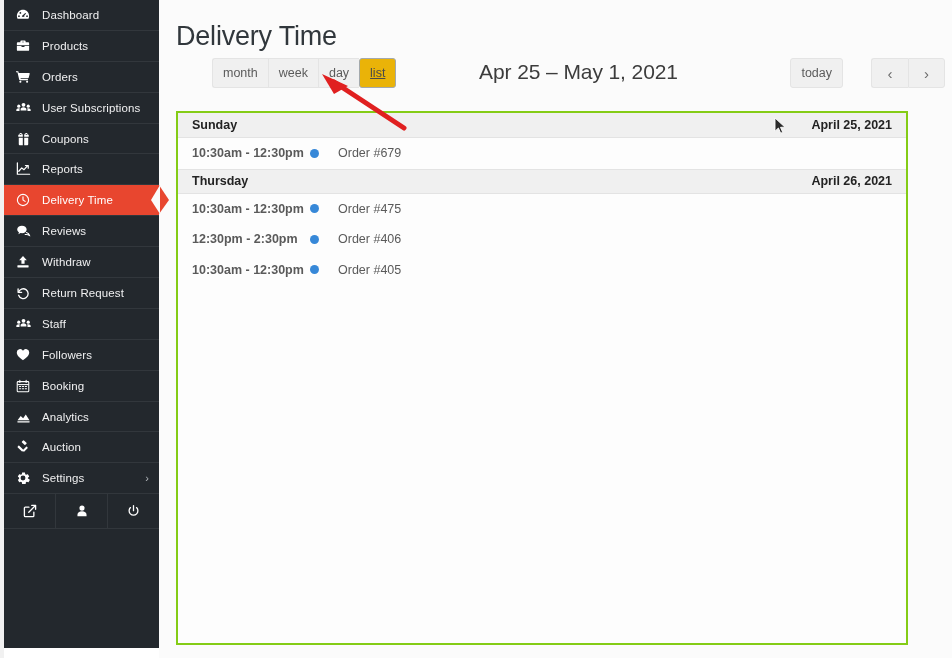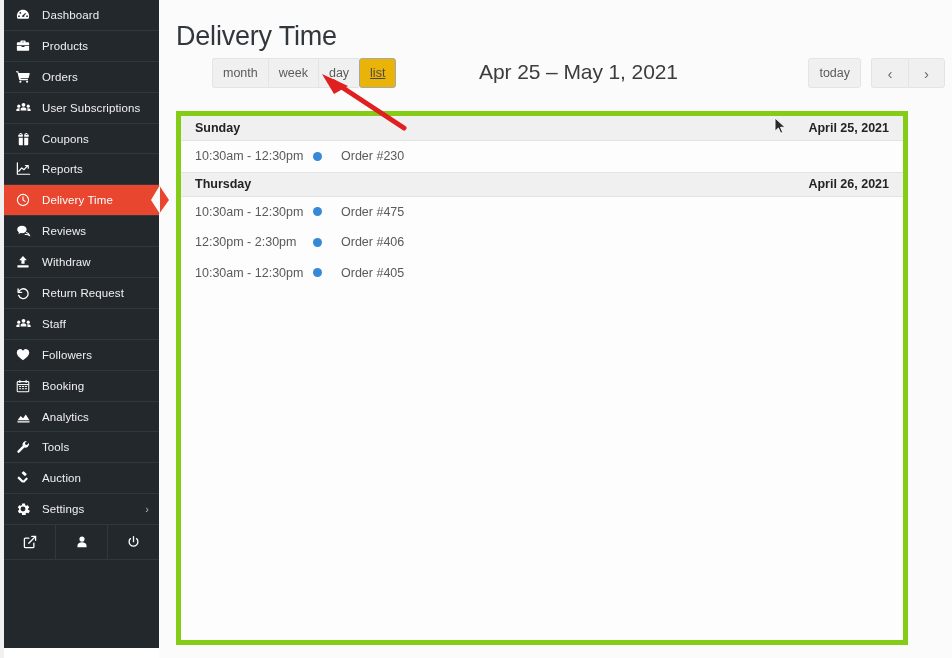--- a/index.html
+++ b/index.html
@@ -175,20 +175,21 @@
     font-size: 21px;
     color: #3c3c3c;
     font-weight: 400;
     letter-spacing: -0.1px;
   }
   #nav-btn-group {
     position: absolute;
     right: 0; top: 0;
     display: flex;
     align-items: center;
+    gap: 18px;
   }
   .tool-btn {
     height: 30px;
     min-width: 44px;
     box-sizing: border-box;
     padding: 0 10px;
     display: flex;
     align-items: center;
     justify-content: center;
     font-size: 12.5px;
@@ -216,21 +217,21 @@
     border-right: 1px solid #e4e4e4;
     border-top-right-radius: 3px; border-bottom-right-radius: 3px;
   }
 
   
   #cal-list {
     position: absolute;
     left: 17px; top: 111px;
     width: 732px;
     height: 534px;
-    border: 5px solid #84cc16;
+    border: 2px solid #84cc16;
     background: #fdfdfd;
     box-sizing: border-box;
     overflow: hidden;
   }
   .day-header {
     height: 25px;
     background: #f0f0f0;
     border-bottom: 1px solid #e3e3e3;
     border-top: 1px solid #e3e3e3;
     display: flex;
@@ -252,20 +253,21 @@
     box-sizing: border-box;
     background: #fdfdfd;
     font-size: 12.5px;
     color: #5a5a5a;
     cursor: pointer;
   }
   .event-time {
     width: 118px;
     min-width: 118px;
     white-space: nowrap;
+    font-weight: bold;
   }
   .event-dot-cell {
     width: 28px;
     min-width: 28px;
     display: flex;
     align-items: center;
   }
   .event-dot {
     width: 9px; height: 9px;
     border-radius: 50%;
@@ -420,28 +422,20 @@
         <span class="nav-label">Booking</span>
       </div>
       <div class="nav-item">
         <span class="nav-icon">
           <svg width="15" height="14" viewBox="0 0 16 16" fill="currentColor">
             <path d="M1.2 11.6l3.6-4.8 2.8 2.6 3-4.2 4.2 6.4H1.2z"></path>
             <rect x="1" y="12.8" width="14" height="1.4" rx="0.4"></rect>
           </svg>
         </span>
         <span class="nav-label">Analytics</span>
-      </div>
-      <div class="nav-item">
-        <span class="nav-icon">
-          <svg width="14" height="14" viewBox="0 0 16 16" fill="currentColor">
-            <path d="M11.6 1.2a4.2 4.2 0 0 0-4 5.4L1.9 12.3a1.4 1.4 0 0 0 2 2l5.7-5.7a4.2 4.2 0 0 0 5.3-4 4.2 4.2 0 0 0-.2-1.2l-2.2 2.2-1.9-.4-.4-1.9 2.2-2.2a4.2 4.2 0 0 0-.8 0z"></path>
-          </svg>
-        </span>
-        <span class="nav-label">Tools</span>
       </div>
       <div class="nav-item">
         <span class="nav-icon">
           <svg width="14" height="14" viewBox="0 0 16 16" fill="currentColor">
             <rect x="6.7" y="1.4" width="5.4" height="3.2" rx="0.7" transform="rotate(45 9.4 3)"></rect>
             <rect x="1.2" y="8.6" width="8" height="2.5" rx="0.8" transform="rotate(45 5.2 9.8)"></rect>
             <rect x="9.4" y="7.2" width="2.3" height="6.6" rx="0.7" transform="rotate(45 10.6 10.5)"></rect>
           </svg>
         </span>
         <span class="nav-label">Auction</span>
@@ -503,21 +497,21 @@
   <div id="cal-list">
       <div class="day-header">
         <span class="dh-left">Sunday</span>
         <span class="dh-right">April 25, 2021</span>
       </div>
       <div class="event-row">
         <span class="event-time">10:30am - 12:30pm</span>
         <span class="event-dot-cell">
           <span class="event-dot" style="background: rgb(55, 136, 216);"></span>
         </span>
-        <span class="event-title">Order #230</span>
+        <span class="event-title">Order #679</span>
       </div>
       <div class="day-header">
         <span class="dh-left">Thursday</span>
         <span class="dh-right">April 26, 2021</span>
       </div>
       <div class="event-row">
         <span class="event-time">10:30am - 12:30pm</span>
         <span class="event-dot-cell">
           <span class="event-dot" style="background: rgb(55, 136, 216);"></span>
         </span>

